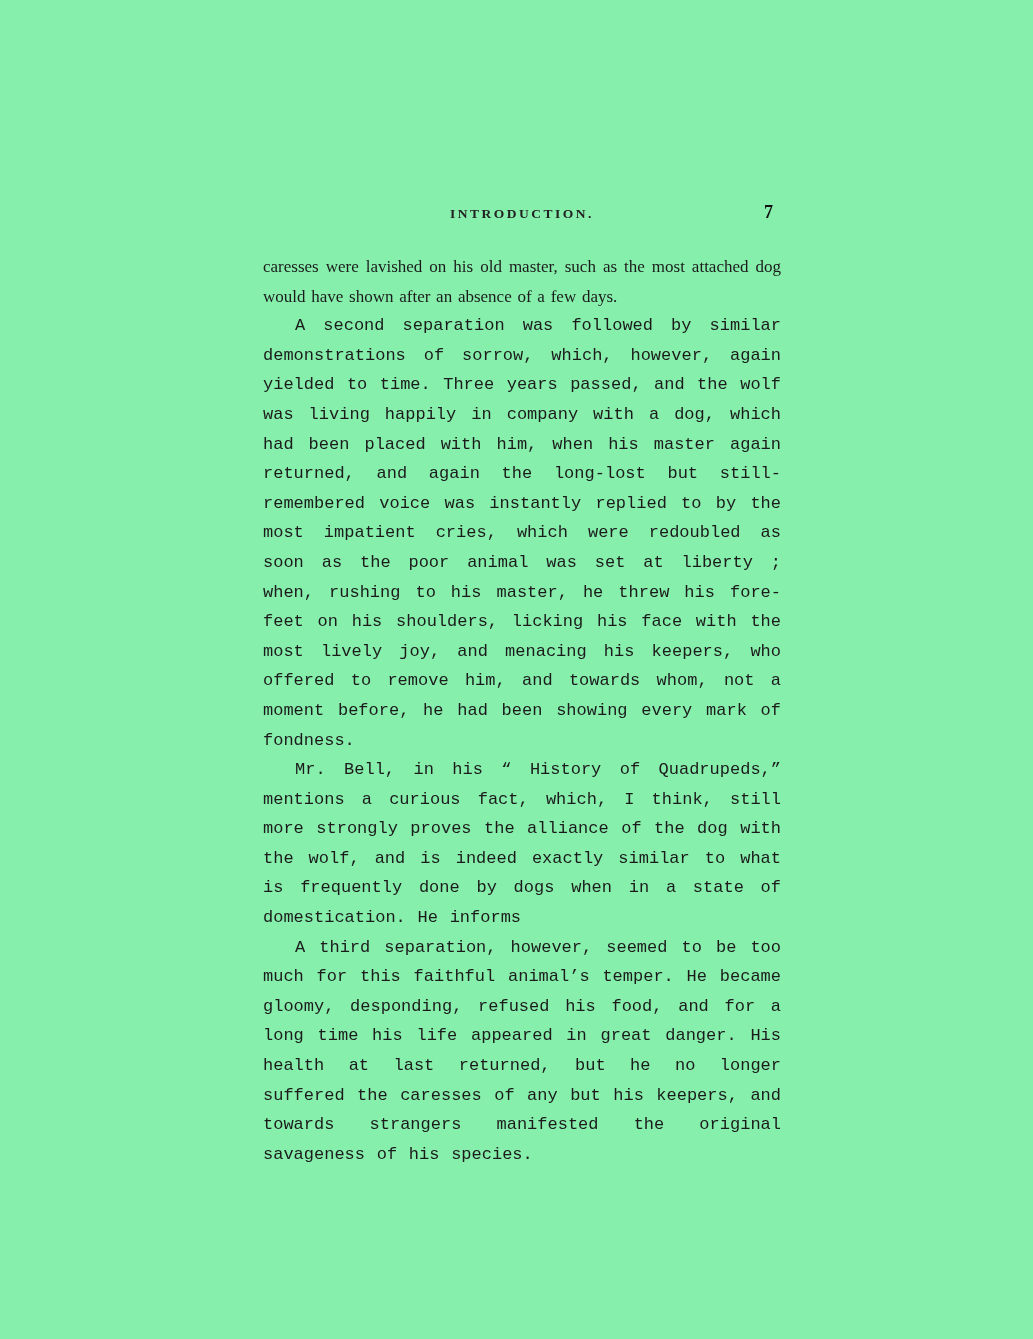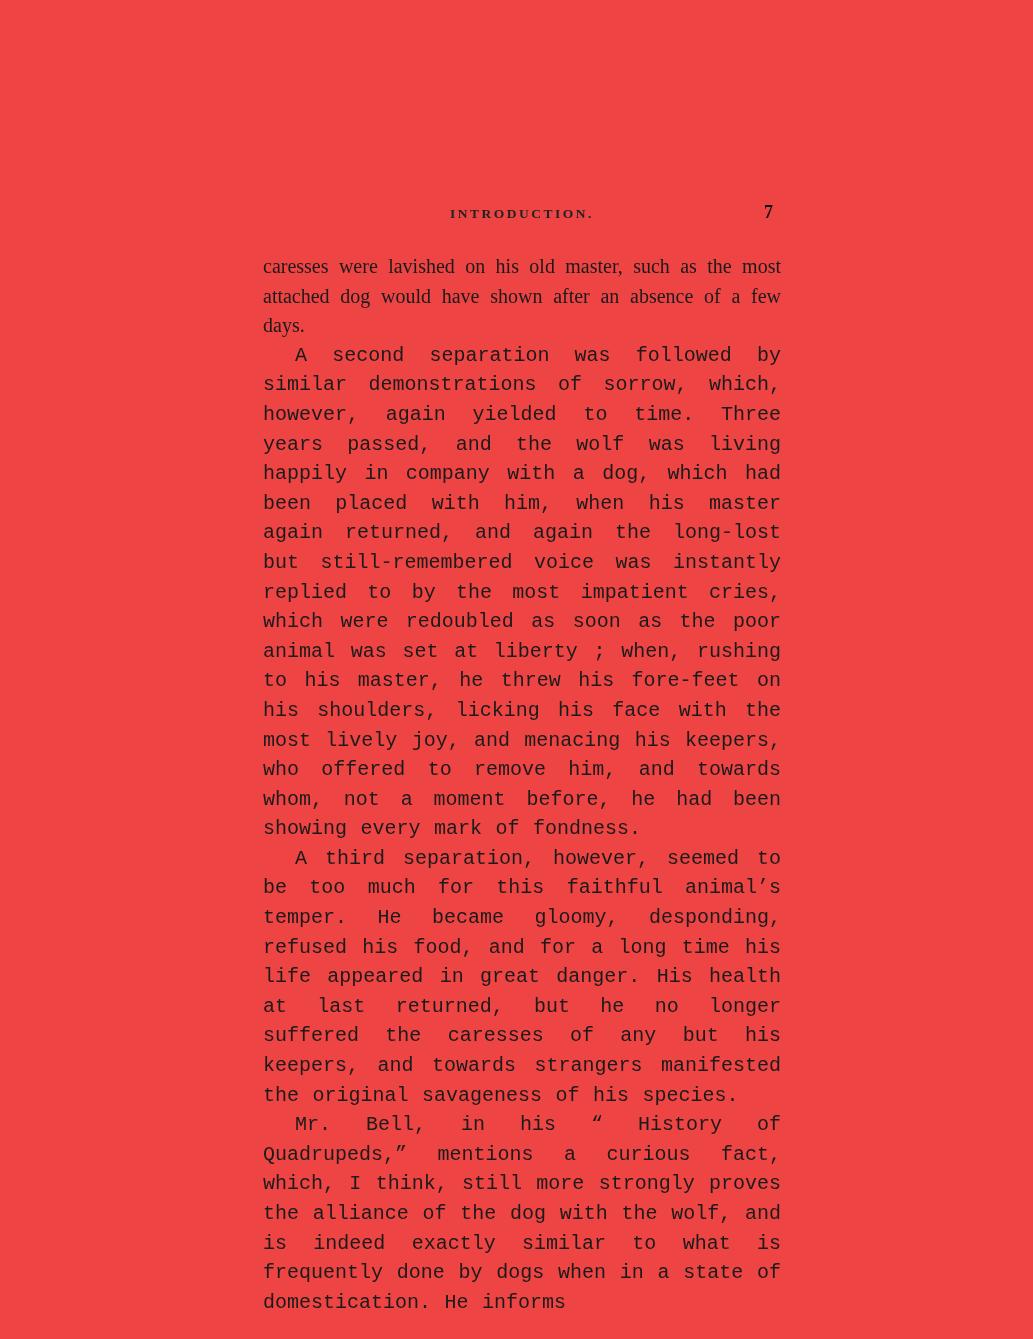--- a/index.html
+++ b/index.html
@@ -4,21 +4,21 @@
 <style>
   html, body {
     margin: 0;
     padding: 0;
     background: #ffffff;
   }
   .scan-page {
     position: relative;
     width: 1033px;
     height: 1339px;
-    background: #ef4444;
+    background: #86efac;
     font-family: "Liberation Serif", serif;
     color: #1b1b1b;
     overflow: hidden;
   }
   .text-block {
     position: absolute;
     left: 263px;
     top: 206px;
     width: 518px;
   }
@@ -38,21 +38,21 @@
   .page-number {
     position: absolute;
     right: 8px;
     top: -4px;
     font-size: 18px;
     font-weight: bold;
     color: #111111;
   }
   .page-body p {
     margin: 0;
-    font-size: 20px;
+    font-size: 17px;
     line-height: 29.6px;
     text-align: justify;
     word-spacing: 1.5px;
     color: #1b1b1b;
   }
   .page-body p.indent {
     text-indent: 32px;
     font-family: Liberation Mono, monospace;
   }
 </style>
@@ -63,18 +63,18 @@
   <div class="text-block">
 
     <div class="page-header">
       <span class="running-title">INTRODUCTION.</span>
       <span class="page-number">7</span>
     </div>
 
     <div class="page-body">
       <p>caresses were lavished on his old master, such as the most attached dog would have shown after an absence of a few days.</p>
       <p class="indent">A second separation was followed by similar demonstrations of sorrow, which, however, again yielded to time.  Three years passed, and the wolf was living happily in company with a dog, which had been placed with him, when his master again returned, and again the long-lost but still-remembered voice was instantly replied to by the most impatient cries, which were redoubled as soon as the poor animal was set at liberty ; when, rushing to his master, he threw his fore-feet on his shoulders, licking his face with the most lively joy, and menacing his keepers, who offered to remove him, and towards whom, not a moment before, he had been showing every mark of fondness.</p>
+      <p class="indent">Mr. Bell, in his “ History of Quadrupeds,” mentions a curious fact, which, I think, still more strongly proves the alliance of the dog with the wolf, and is indeed exactly similar to what is frequently done by dogs when in a state of domestication.  He informs</p>
       <p class="indent">A third separation, however, seemed to be too much for this faithful animal’s temper.  He became gloomy, desponding, refused his food, and for a long time his life appeared in great danger.  His health at last returned, but he no longer suffered the caresses of any but his keepers, and towards strangers manifested the original savageness of his species.</p>
-      <p class="indent">Mr. Bell, in his “ History of Quadrupeds,” mentions a curious fact, which, I think, still more strongly proves the alliance of the dog with the wolf, and is indeed exactly similar to what is frequently done by dogs when in a state of domestication.  He informs</p>
     </div>
 
   </div>
 </div>
 
 </body></html>

